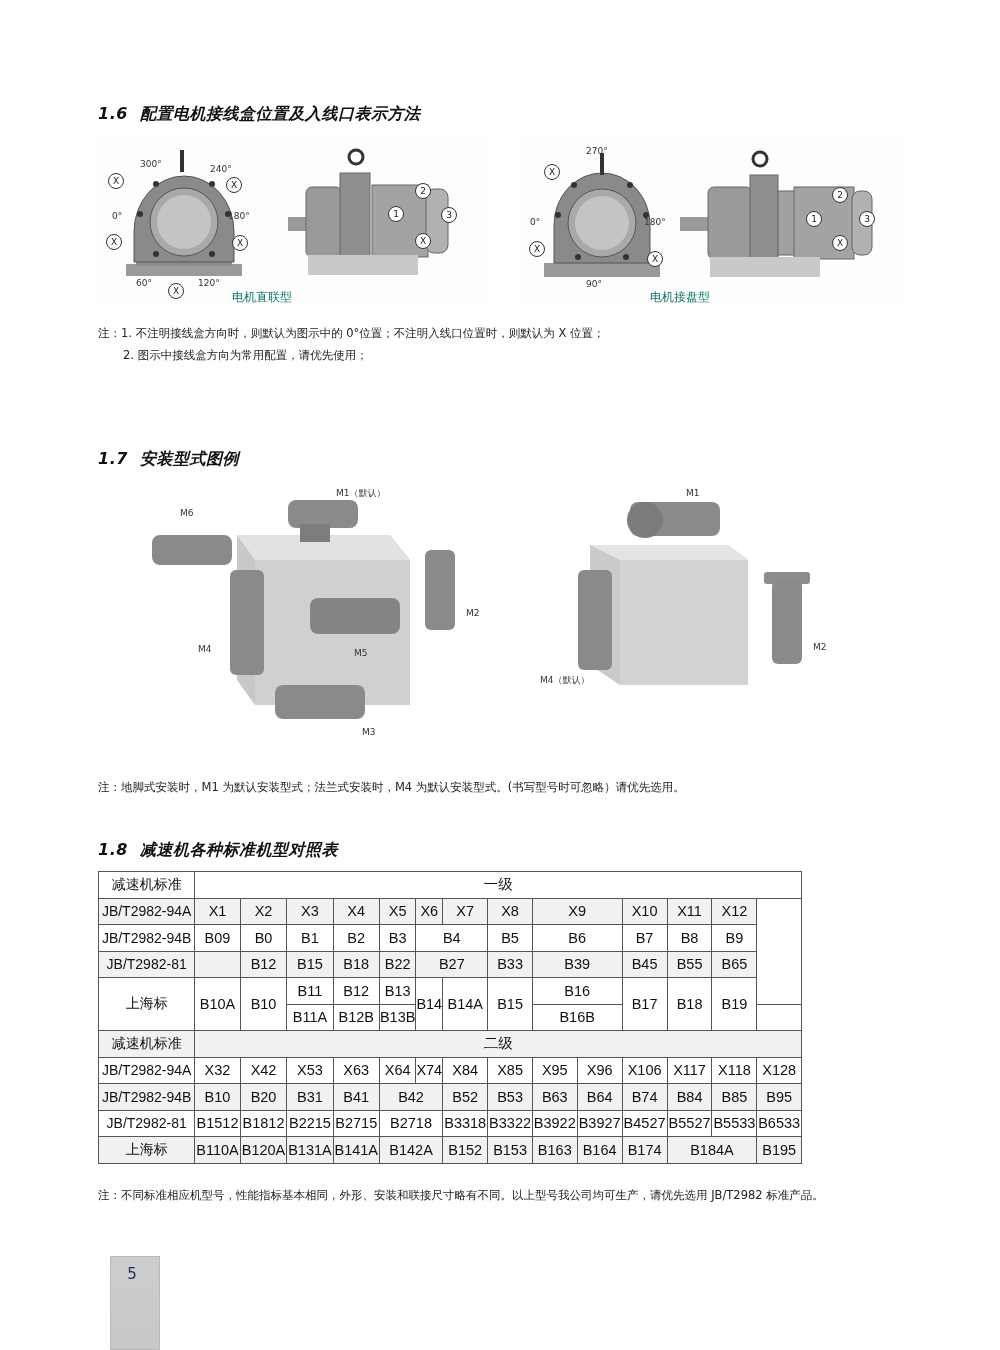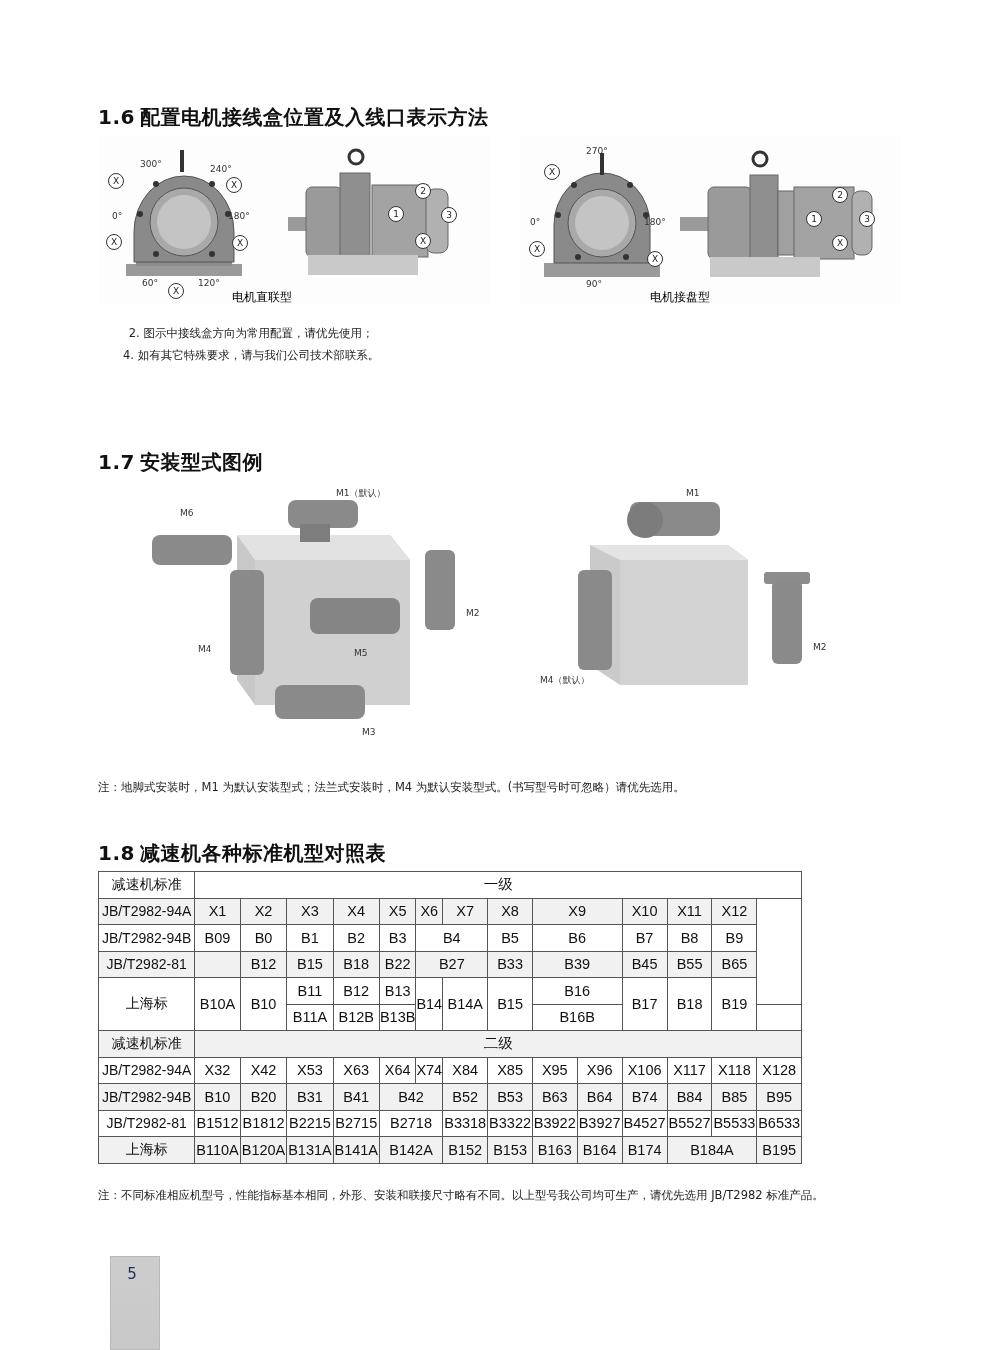--- a/index.html
+++ b/index.html
@@ -1,26 +1,26 @@
 <!DOCTYPE html>
 <html><head>
   <meta charset="utf-8">
   <style>
     * { box-sizing: border-box; margin: 0; padding: 0; }
     html, body { width: 1000px; height: 1350px; background: #ffffff; overflow: hidden; }
     body { position: relative; font-family: "DejaVu Sans", "Liberation Sans", sans-serif; color: #1a1a1a; }
 
-    .h2 { position: absolute; left: 98px; font-size: 20px; font-weight: bold; color: #111; letter-spacing: 0.5px; }
+    .h2 { position: absolute; left: 98px; font-size: 16px; font-weight: bold; color: #111; letter-spacing: 0.5px; font-style: italic; }
     .h2 .num { display: inline-block; width: 42px; }
 
     .fig { position: absolute; background: #fdfdfd; }
     .note { position: absolute; font-size: 11.5px; color: #222; line-height: 21.5px; }
-    .note .indent { padding-left: 25px; text-align: center; }
-
-    .caption { position: absolute; font-size: 12px; color: #000000; }
+    .note .indent { padding-left: 25px; }
+
+    .caption { position: absolute; font-size: 12px; color: #0f766e; }
     .lbl { position: absolute; font-size: 9px; color: #333; }
     .xc { position: absolute; width: 16px; height: 16px; border: 1px solid #333; border-radius: 50%; background: #fff; font-size: 9px; text-align: center; line-height: 14px; color: #222; }
 
     
     table.cmp { position: absolute; left: 98px; top: 871px; width: 704px; border-collapse: collapse; font-family: "Liberation Sans", "DejaVu Sans", sans-serif; }
     table.cmp td { border: 1px solid #555; text-align: center; font-size: 14.5px; color: #111; height: 26.5px; padding: 0; white-space: nowrap; }
     table.cmp td.std { width: 115px; font-size: 14px; }
     table.cmp tr.shade td { background: #f1f1f1; }
     table.cmp td.white { background: #ffffff !important; }
 
@@ -51,21 +51,21 @@
         <circle cx="32" cy="72" r="3"></circle>
         <circle cx="120" cy="72" r="3"></circle>
         <circle cx="48" cy="112" r="3"></circle>
         <circle cx="104" cy="112" r="3"></circle>
       </g>
   </svg>
   <span class="lbl" style="left:42px; top:22px;">300°</span>
   <span class="lbl" style="left:112px; top:27px;">240°</span>
   <span class="lbl" style="left:14px; top:74px;">0°</span>
   <span class="lbl" style="left:130px; top:74px;">180°</span>
-  <span class="lbl" style="left:44px; top:141px;">60°</span>
+  <span class="lbl" style="left:38px; top:141px;">60°</span>
   <span class="lbl" style="left:100px; top:141px;">120°</span>
   <div class="xc" style="left:10px; top:36px;">X</div>
   <div class="xc" style="left:128px; top:40px;">X</div>
   <div class="xc" style="left:8px; top:97px;">X</div>
   <div class="xc" style="left:134px; top:98px;">X</div>
   <div class="xc" style="left:70px; top:146px;">X</div>
 
   <svg width="200" height="140" style="position:absolute; left:190px; top:8px;">
     <rect x="0" y="72" width="20" height="14" fill="#9b9b9b"></rect>
     <rect x="18" y="42" width="36" height="70" rx="6" fill="#9a9a9a" stroke="#666"></rect>
@@ -119,22 +119,22 @@
   </svg>
   <div class="xc" style="left:312px; top:50px;">2</div>
   <div class="xc" style="left:286px; top:74px;">1</div>
   <div class="xc" style="left:339px; top:74px;">3</div>
   <div class="xc" style="left:312px; top:98px;">X</div>
 
   <span class="caption" style="left:130px; top:152px;">电机接盘型</span>
 </div>
 
 <div class="note" style="left:98px; top:323px;">
+  <div><span>注：</span><span>1. 不注明接线盒方向时，则默认为图示中的 0°位置；不注明入线口位置时，则默认为 X 位置；</span></div>
   <div class="indent">2. 图示中接线盒方向为常用配置，请优先使用；</div>
-  <div class="indent">4. 如有其它特殊要求，请与我们公司技术部联系。</div>
 </div>
 
 <div class="h2" style="top:449px;">
   <span class="num">1.7</span><span>安装型式图例</span>
 </div>
 
 <div class="fig" style="left:140px; top:480px; width:330px; height:260px; background:#ffffff;">
   <svg width="330" height="260">
     <polygon points="97,55 250,55 270,80 270,225 115,225 97,200" fill="#c8c8c8"></polygon>
     <polygon points="97,55 250,55 270,80 115,80" fill="#e2e2e2"></polygon>

